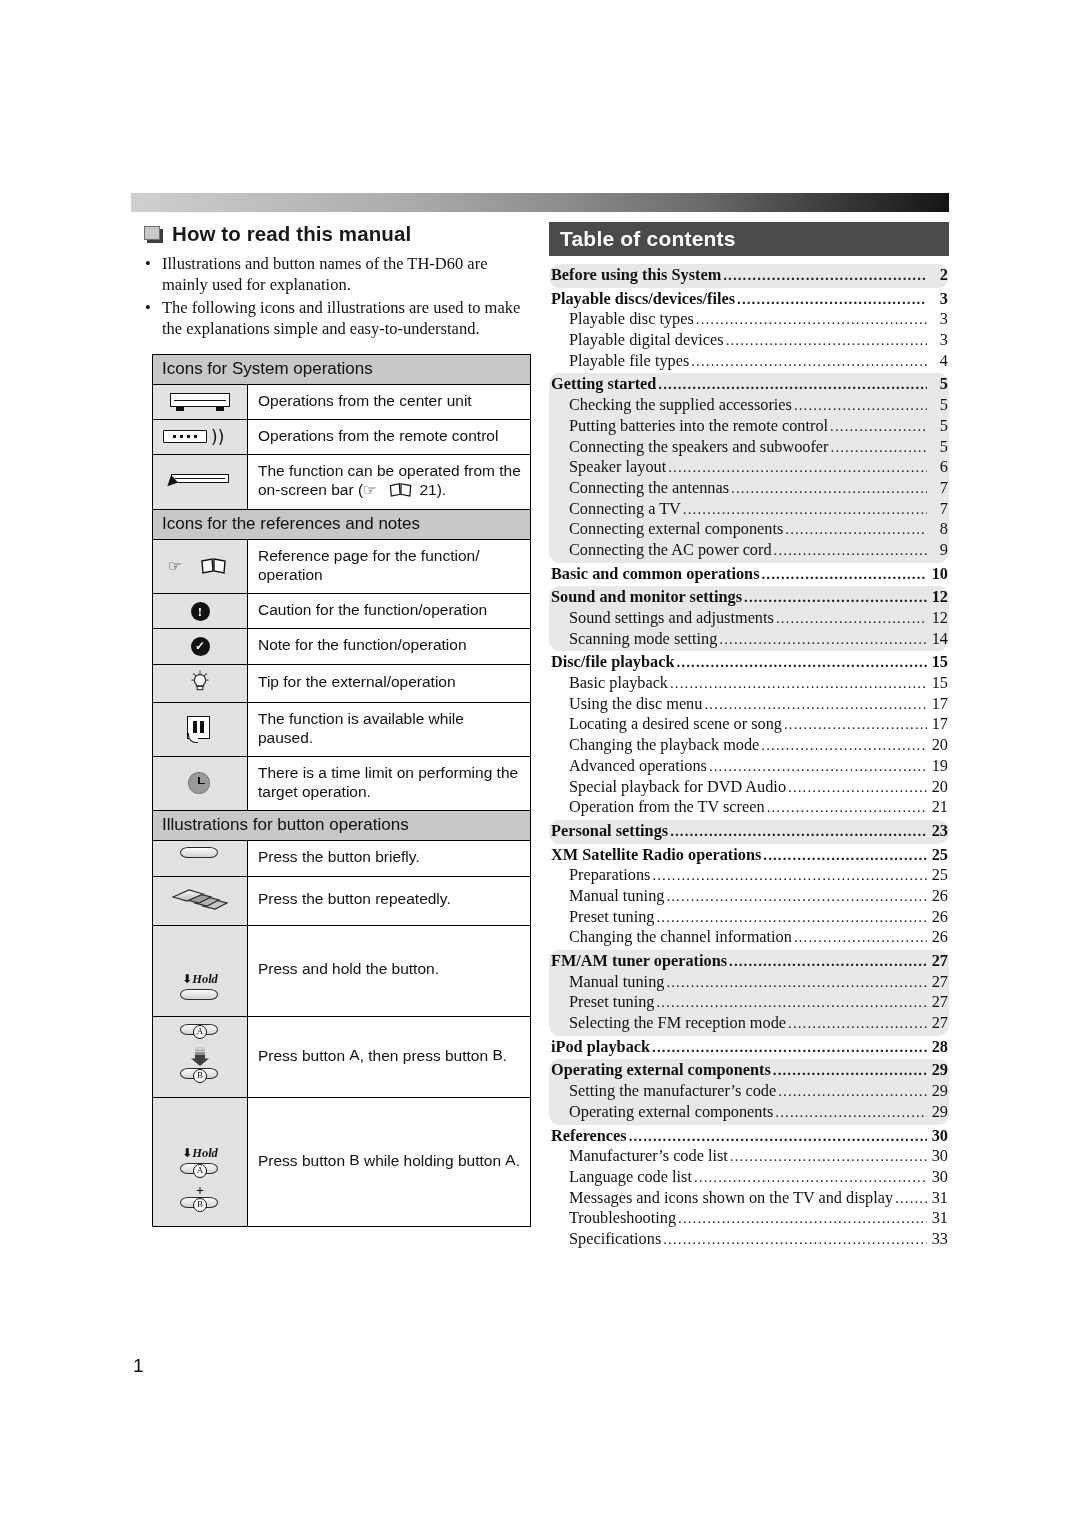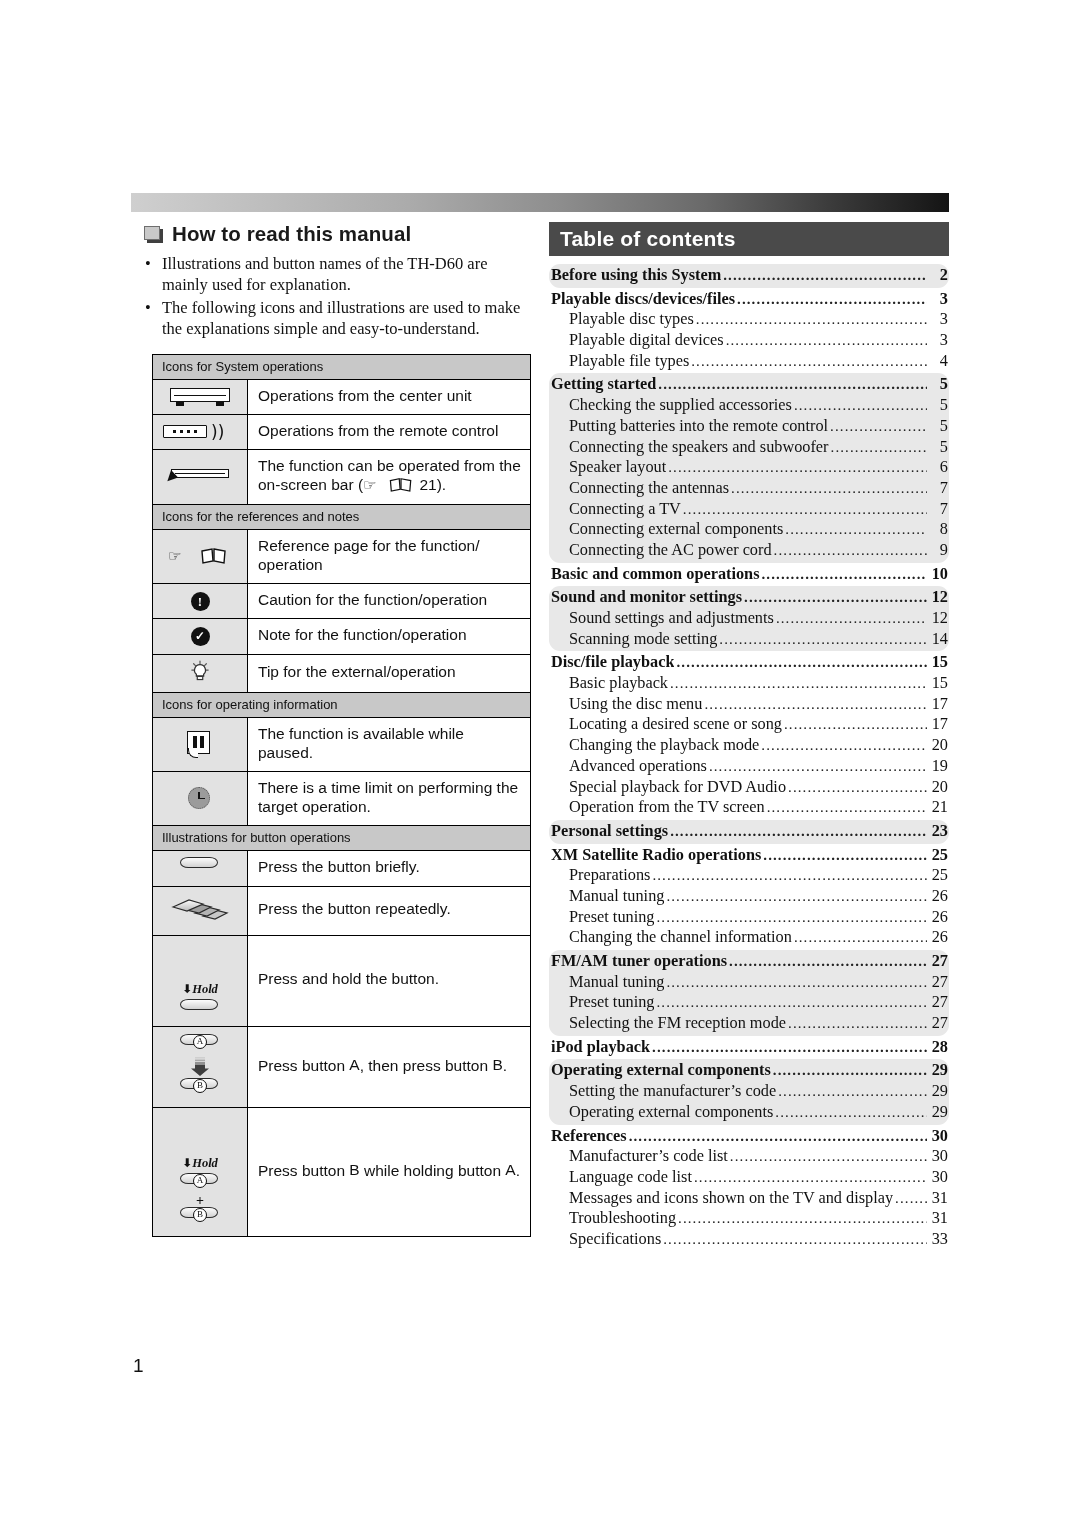--- a/index.html
+++ b/index.html
@@ -25,21 +25,21 @@
   .h2text{font-size:20.5px;font-weight:bold;color:#1a1a1a;letter-spacing:.1px;}
 
   .bullets{font-family:"Liberation Serif",serif;font-size:16.5px;color:#111;margin:2px 0 0 14px;line-height:1.30;}
   .bullet{display:flex;gap:8px;margin-bottom:1px;}
   .bullet .dot{flex:none;width:9px;text-align:left;}
   .bullet .btxt{flex:1;}
 
   
   .itable{margin:14px 0 0 21px;width:379px;border:1px solid #000;border-collapse:collapse;background:#fff;}
   .itable td{border:1px solid #000;vertical-align:middle;}
-  .sechead{background:#c8c8c8;font-size:13px;color:#111;padding:4px 0 5px 9px;}
+  .sechead{background:#c8c8c8;font-size:17px;color:#111;padding:4px 0 5px 9px;}
   .iconcell{width:94px;background:#e2e2e2;text-align:center;padding:5px 0;}
   .desccell{font-size:15.5px;color:#111;padding:6px 9px 9px 10px;line-height:1.24;background:#fff;}
 
   
   .ic{display:inline-block;vertical-align:middle;}
 
   .unit{position:relative;width:60px;height:22px;}
   .unit .body{position:absolute;left:0;top:2px;width:60px;height:14px;border:1.6px solid #111;background:#fff;box-sizing:border-box;}
   .unit .ln{position:absolute;left:4px;top:9px;width:52px;height:1.5px;background:#111;}
   .unit .ft{position:absolute;top:16px;width:8px;height:4px;background:#111;}
@@ -207,23 +207,20 @@
                     <line x1="20" y1="11" x2="17" y2="11"></line>
               </g>
               <path d="M11 5 a6 6 0 0 1 4 10.5 v2 h-8 v-2 A6 6 0 0 1 11 5 Z" fill="#fff" stroke="#333" stroke-width="1.4"></path>
               <rect x="8" y="18" width="6" height="3.4" fill="#fff" stroke="#333" stroke-width="1.3"></rect>
             </svg>
           </span>
         </td>
         <td class="desccell">Tip for the external/operation</td>
       </tr>
 
-      <tr>
-        <td class="sechead" colspan="2">Icons for operating information</td>
-      </tr>
       <tr>
         <td class="iconcell">
           <span class="ic statebox"><span class="sq"></span><span class="pz a"></span><span class="pz b"></span><span class="curl"></span></span>
         </td>
         <td class="desccell">The function is available while paused.</td>
       </tr>
       <tr>
         <td class="iconcell">
           <span class="ic clockico"><span class="cc"></span><span class="hh"></span><span class="mm"></span></span>
         </td>

